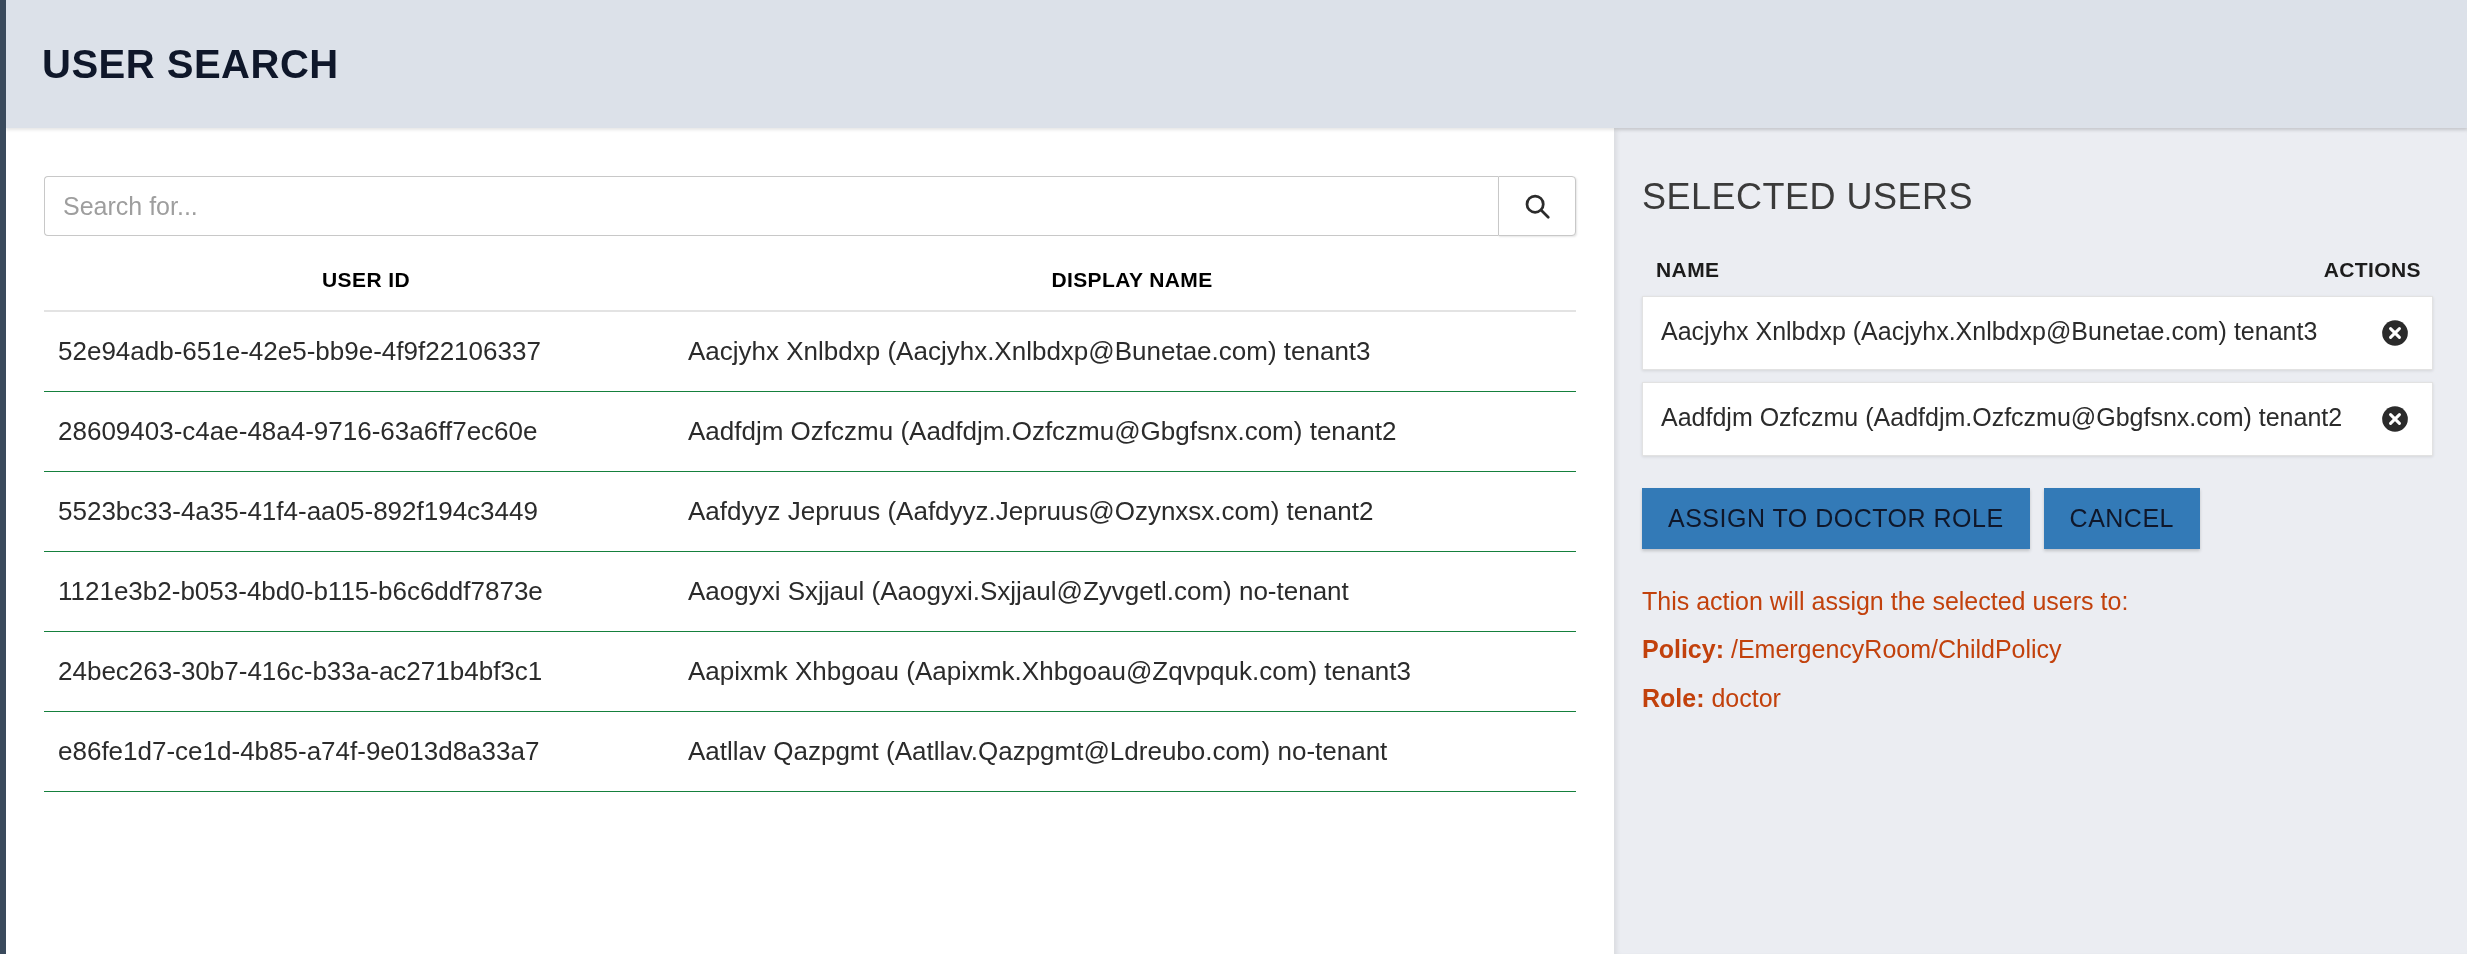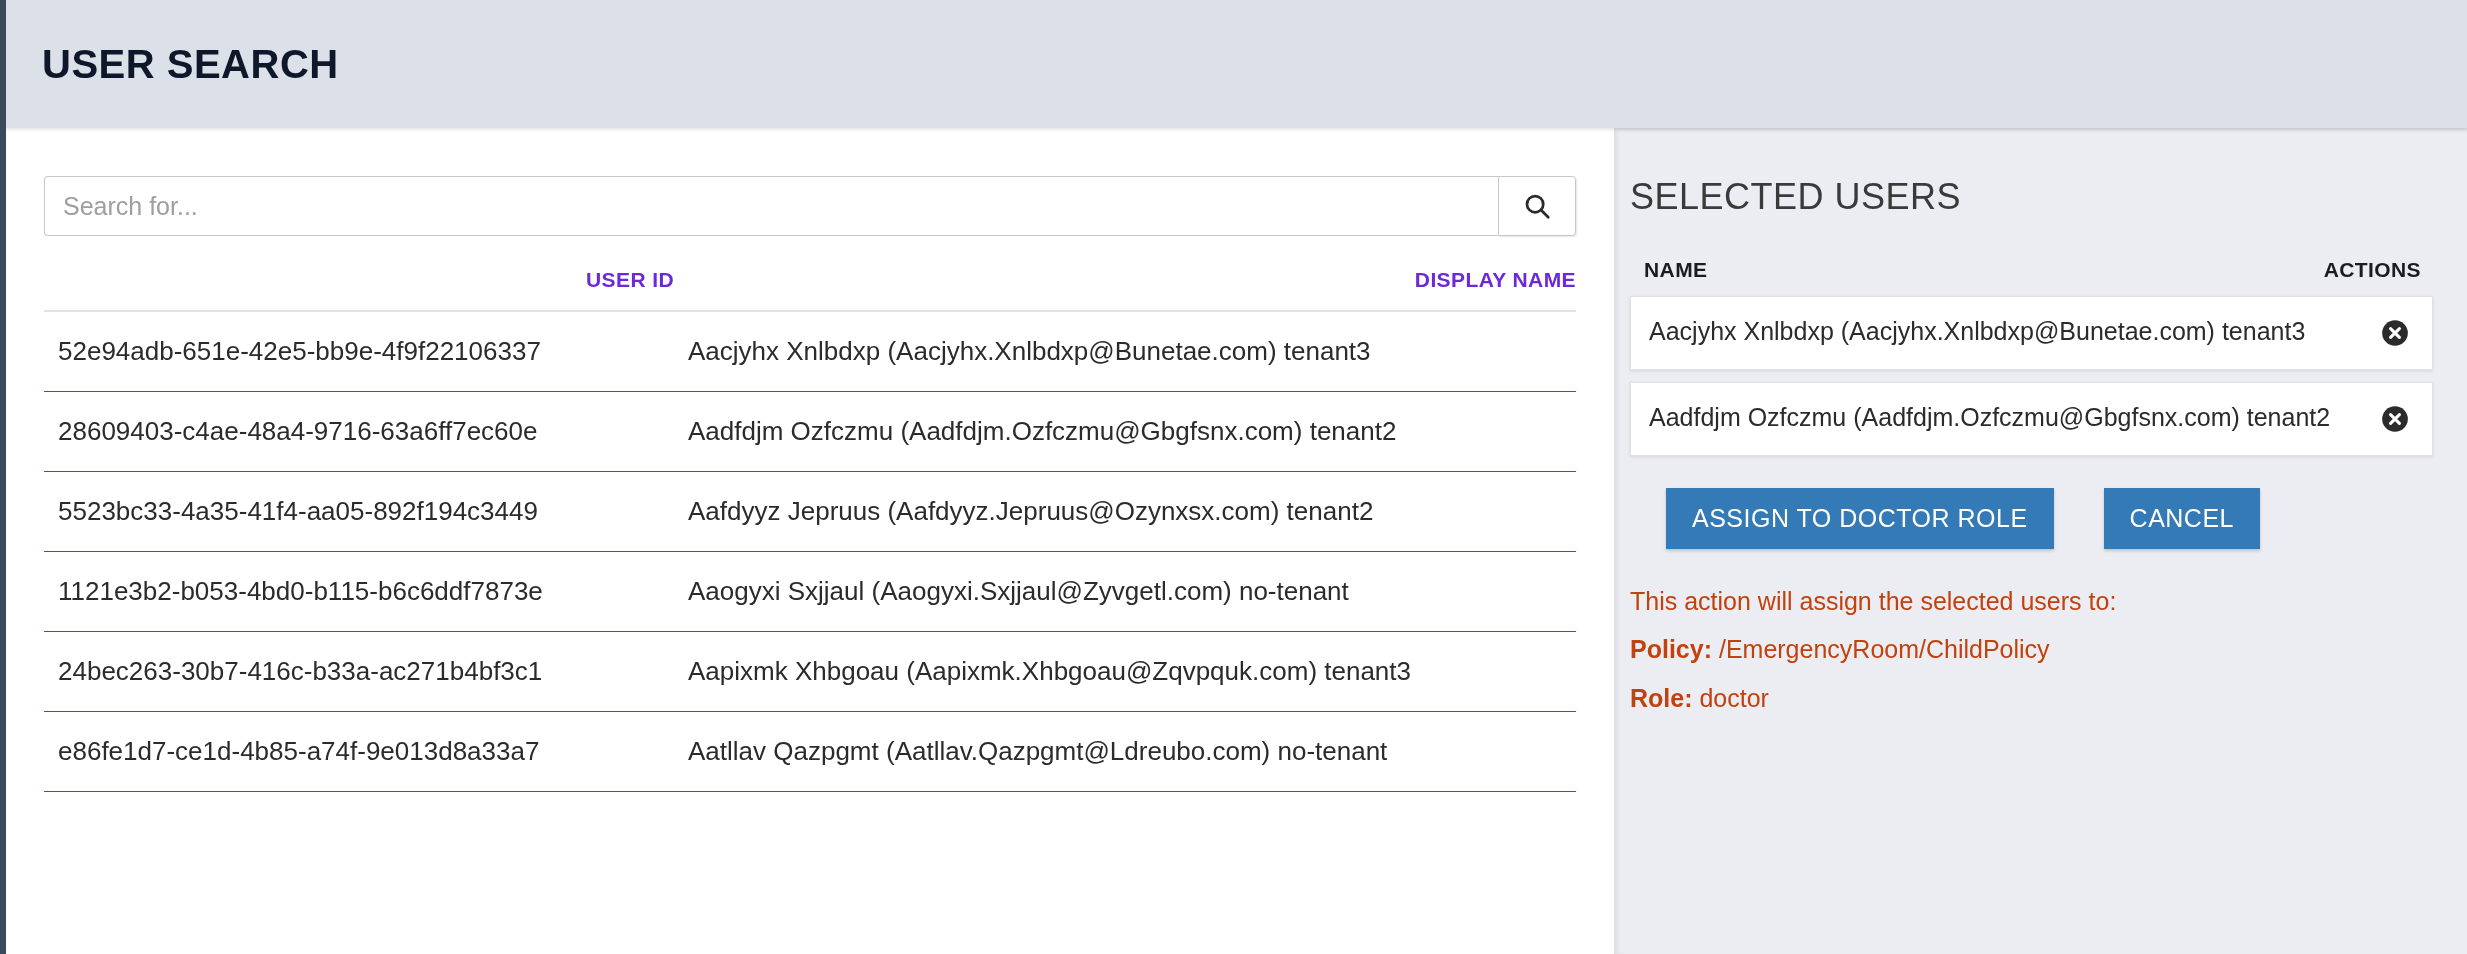--- a/index.html
+++ b/index.html
@@ -50,21 +50,21 @@
   .left-pane {
     width: 1608px;
     background: #ffffff;
     padding: 48px 38px 0 38px;
     overflow: hidden;
   }
 
   .right-pane {
     flex: 1;
     background: #ebedf2;
-    padding: 48px 34px 0 16px;
+    padding: 48px 34px 0 28px;
     box-shadow: inset 3px 2px 4px rgba(0,0,0,0.07);
     overflow: hidden;
   }
 
   
   .search-row {
     display: flex;
     width: 1532px;
     margin-bottom: 16px;
   }
@@ -96,25 +96,25 @@
   }
   .search-btn svg { display: block; }
 
   
   .results-table {
     width: 1532px;
     border-collapse: collapse;
     table-layout: fixed;
   }
   .results-table th {
-    text-align: right;
+    text-align: center;
     font-size: 21px;
     font-weight: bold;
     letter-spacing: 0.4px;
-    color: #6d28d9;
+    color: #000000;
     padding: 16px 0 18px 14px;
     border-bottom: 2px solid #e3e3e3;
     text-transform: uppercase;
     white-space: nowrap;
   }
   .results-table td {
     font-size: 26px;
     color: #2b2b2b;
     padding: 24px 0 24px 14px;
     border-bottom: 1px solid #15803d;
@@ -180,30 +180,29 @@
 
   
   .actions-row {
     display: flex;
     gap: 14px;
     margin-top: 32px;
     margin-bottom: 34px;
   }
   .btn {
     background: #337ab7;
-    color: #ffffff;
+    color: #0f172a;
     border: none;
     font-size: 25px;
     letter-spacing: 0.5px;
     font-family: "Liberation Sans", sans-serif;
     text-transform: uppercase;
     padding: 16px 26px;
     cursor: pointer;
     box-shadow: 0 2px 3px rgba(0,0,0,0.18);
-    margin-left: 36px;
   }
 
   
   .footnote { font-size: 25px; line-height: 1.45; color: #c2410c; }
   .footnote .kv { margin-top: 12px; }
   .footnote b { font-weight: bold; }
 </style>
 </head>
 <body>
 

